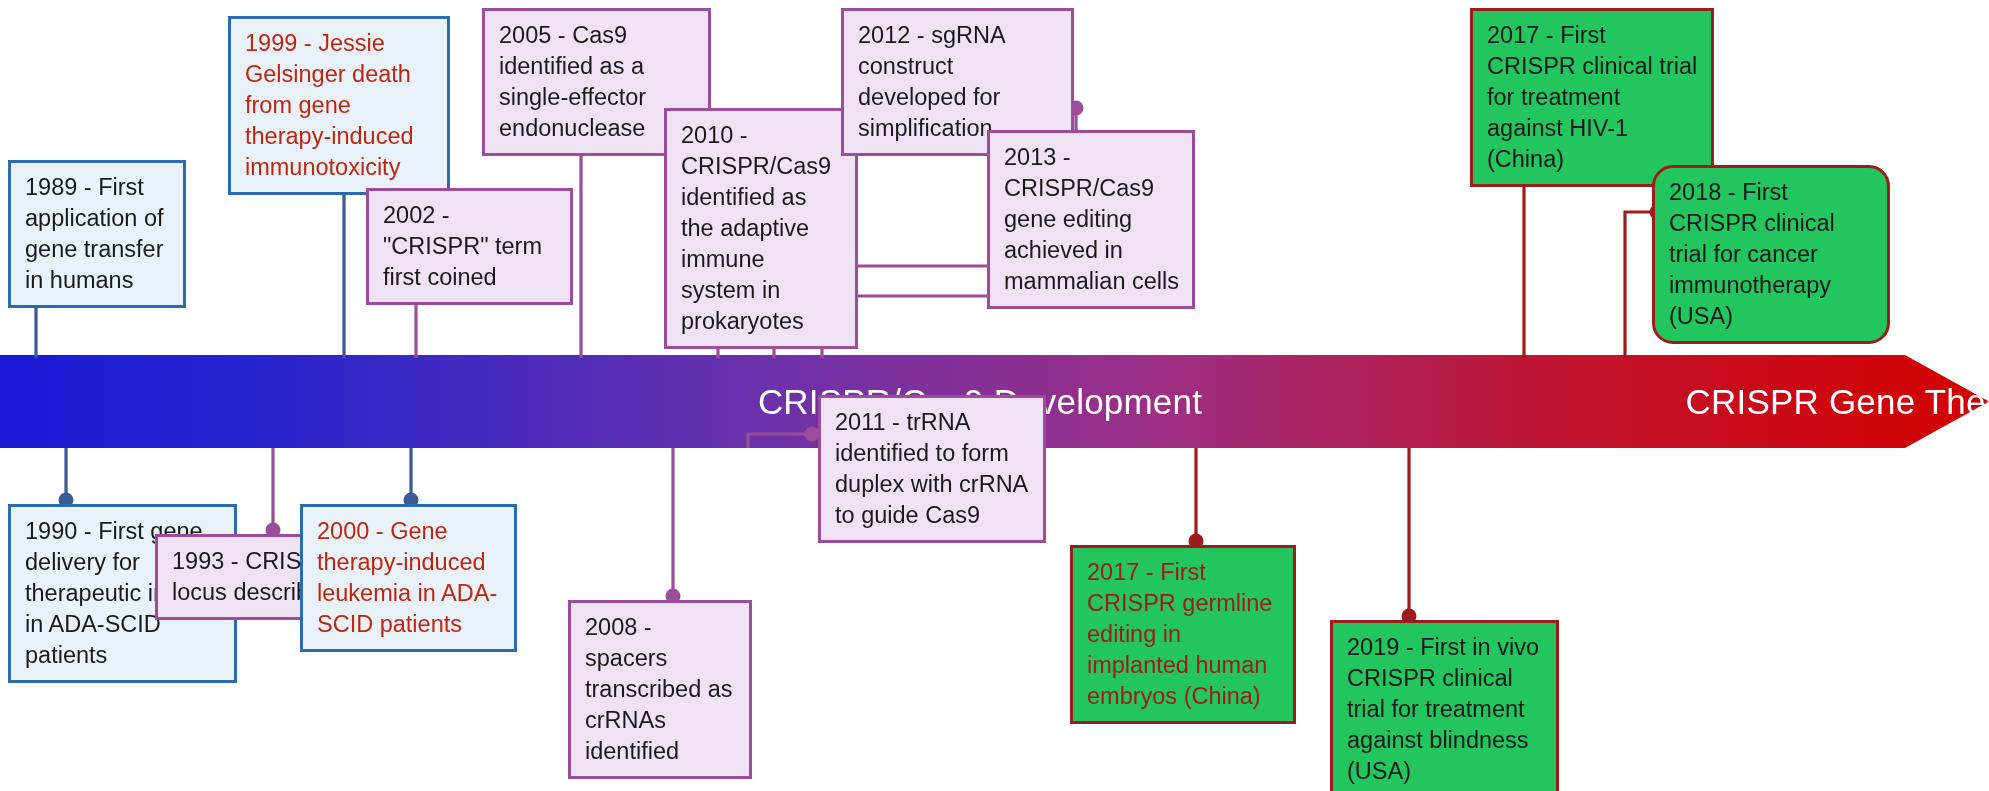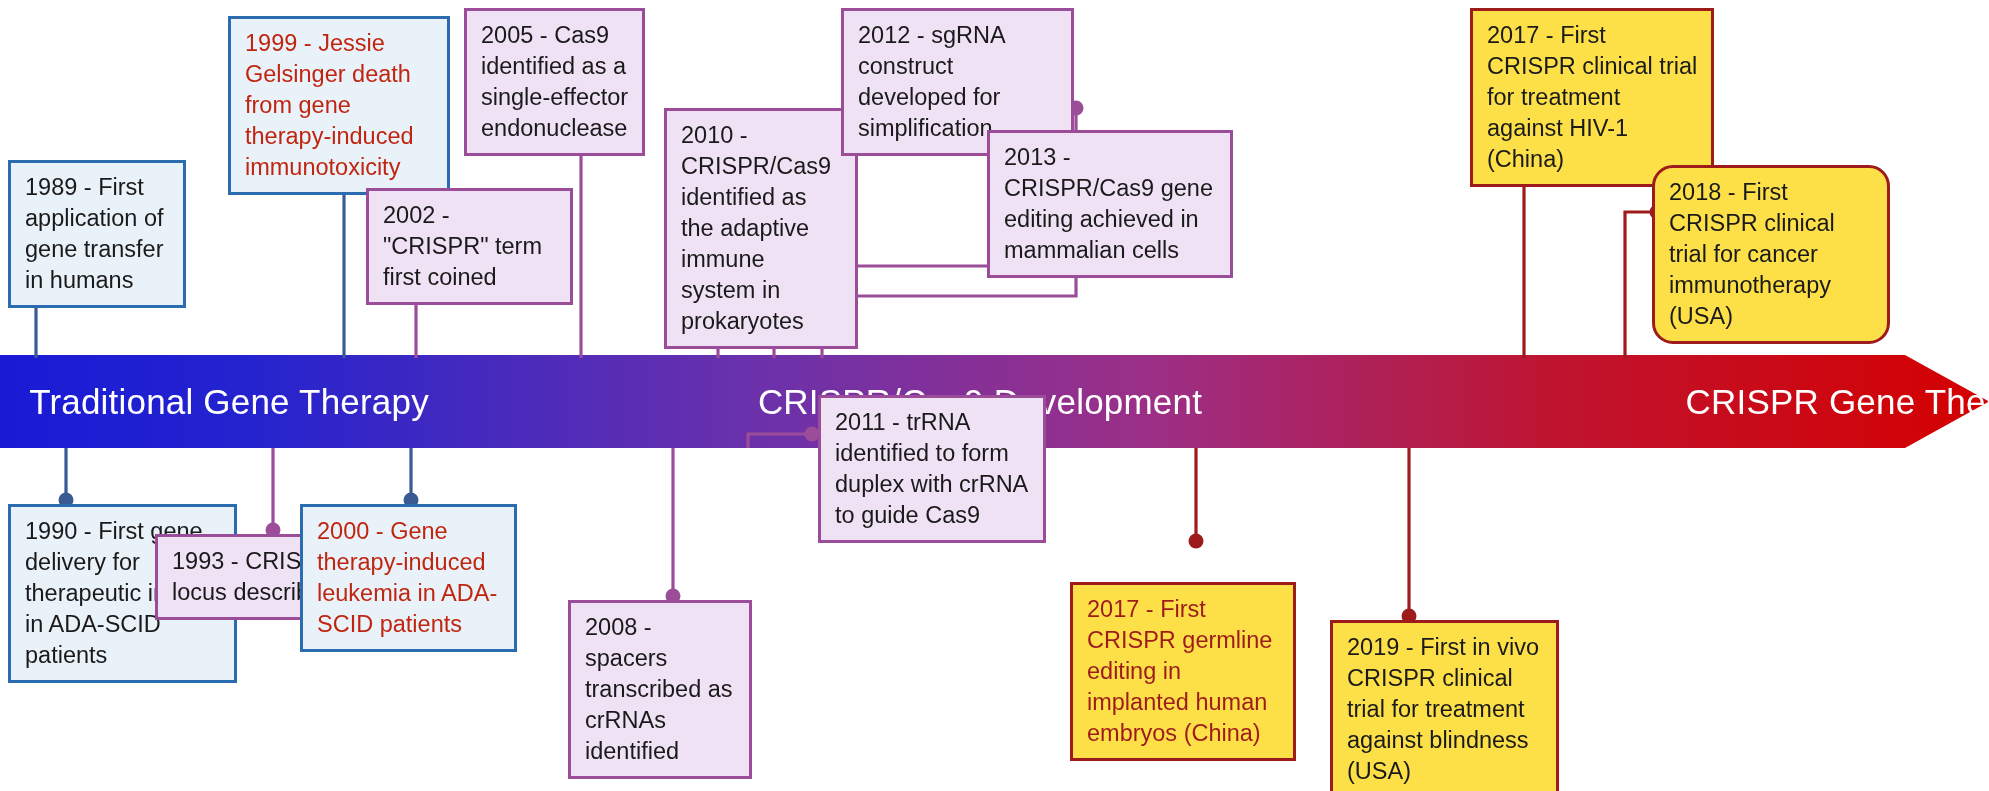--- a/index.html
+++ b/index.html
@@ -51,21 +51,21 @@
     position: absolute;
     box-sizing: border-box;
     font-size: 23.5px;
     line-height: 31px;
     padding: 9px 13px 9px 14px;
     border-style: solid;
     border-width: 3px;
   }
   .box.blue   { background:#eaf2f9; border-color:#2b6cb0; color:#1a1a1a; }
   .box.purple { background:#f0e2f5; border-color:#9c4d99; color:#1a1a1a; }
-  .box.red    { background:#fde047; border-color:#9e1b1b; color:#1a1a1a; }
+  .box.red    { background:#22c55e; border-color:#9e1b1b; color:#1a1a1a; }
   .box.t-red  { color:#c0250f; }
   .box.t-dred { color:#9e1b1b; }
 </style>
 </head>
 <body>
 
 <div id="canvas">
 
   <div class="timeline-band">
     <svg width="1989" height="93" viewBox="0 0 1989 93">
@@ -74,21 +74,20 @@
           <stop offset="0%" stop-color="#1a1ad6"></stop>
           <stop offset="12%" stop-color="#2323cf"></stop>
           <stop offset="38%" stop-color="#6b31ab"></stop>
           <stop offset="58%" stop-color="#9c2f86"></stop>
           <stop offset="78%" stop-color="#bf1430"></stop>
           <stop offset="100%" stop-color="#d40000"></stop>
         </linearGradient>
       </defs>
       <path d="M0,0 L1905,0 L1989,46.5 L1905,93 L0,93 Z" fill="url(#bandgrad)"></path>
     </svg>
-    <div class="band-text" style="left:0; width:458px;">Traditional Gene Therapy</div>
     <div class="band-text" style="left:500px; width:960px;">CRISPR/Cas9 Development</div>
     <div class="band-text" style="left:1110px; width:1520px;">CRISPR Gene Therapy</div>
   </div>
 
   <svg id="connectors" viewBox="0 0 1989 791">
       <path d="M36,262 L36,358" stroke="#3a5a94" stroke-width="3.2" fill="none"></path>
       <circle cx="36" cy="262" r="7.5" fill="#3a5a94"></circle>
       <path d="M344,148 L344,358" stroke="#3a5a94" stroke-width="3.2" fill="none"></path>
       <circle cx="344" cy="148" r="7.5" fill="#3a5a94"></circle>
       <path d="M416,260 L416,358" stroke="#9c4d99" stroke-width="3.2" fill="none"></path>
@@ -118,28 +117,28 @@
       <path d="M1196,448 L1196,541" stroke="#9e1b1b" stroke-width="3.2" fill="none"></path>
       <circle cx="1196" cy="541" r="7.5" fill="#9e1b1b"></circle>
       <path d="M1409,616 L1409,448" stroke="#9e1b1b" stroke-width="3.2" fill="none"></path>
       <circle cx="1409" cy="616" r="7.5" fill="#9e1b1b"></circle>
     </svg>
 
   <div id="boxes">
       <div class="box blue" style="left: 8px; top: 160px; width: 178px; min-height: 93px;">1989 - First application of gene transfer in humans</div>
       <div class="box blue t-red" style="left: 228px; top: 16px; width: 222px; min-height: 127px;">1999 - Jessie Gelsinger death from gene therapy-induced immunotoxicity</div>
       <div class="box purple" style="left: 366px; top: 188px; width: 207px; min-height: 66px;">2002 - "CRISPR" term first coined</div>
-      <div class="box purple" style="left: 464px; top: 8px; width: 181px; min-height: 97px;">2005 - Cas9 identified as a single-effector endonuclease</div>
+      <div class="box purple" style="left: 482px; top: 8px; width: 229px; min-height: 97px;">2005 - Cas9 identified as a single-effector endonuclease</div>
       <div class="box purple" style="left: 664px; top: 108px; width: 194px; min-height: 122px;">2010 - CRISPR/Cas9 identified as the adaptive immune system in prokaryotes</div>
       <div class="box purple" style="left: 841px; top: 8px; width: 233px; min-height: 94px;">2012 - sgRNA construct developed for simplification</div>
-      <div class="box purple" style="left: 987px; top: 130px; width: 246px; min-height: 90px;">2013 - CRISPR/Cas9 gene editing achieved in mammalian cells</div>
+      <div class="box purple" style="left: 987px; top: 130px; width: 208px; min-height: 90px;">2013 - CRISPR/Cas9 gene editing achieved in mammalian cells</div>
       <div class="box red" style="left: 1470px; top: 8px; width: 244px; min-height: 95px;">2017 - First CRISPR clinical trial for treatment against  HIV-1 (China)</div>
       <div class="box red" style="left: 1652px; top: 165px; width: 238px; min-height: 95px; border-radius: 21px;">2018 - First CRISPR clinical trial for cancer immunotherapy (USA)</div>
       <div class="box blue" style="left: 8px; top: 504px; width: 229px; min-height: 125px;">1990 - First gene delivery for therapeutic intent in ADA-SCID patients</div>
       <div class="box purple" style="left: 155px; top: 534px; width: 198px; min-height: 73px;">1993 - CRISPR locus described</div>
       <div class="box blue t-red" style="left: 300px; top: 504px; width: 217px; min-height: 126px;">2000 - Gene therapy-induced leukemia in ADA-SCID patients</div>
       <div class="box purple" style="left: 568px; top: 600px; width: 184px; min-height: 92px;">2008 - spacers transcribed as crRNAs identified</div>
       <div class="box purple" style="left: 818px; top: 395px; width: 228px; min-height: 92px;">2011 - trRNA identified to form duplex with crRNA to guide Cas9</div>
-      <div class="box red t-dred" style="left: 1070px; top: 545px; width: 226px; min-height: 122px; margin-top: 37px;">2017 - First CRISPR germline editing in implanted human embryos (China)</div>
+      <div class="box red t-dred" style="left: 1070px; top: 545px; width: 226px; min-height: 122px;">2017 - First CRISPR germline editing in implanted human embryos (China)</div>
       <div class="box red" style="left: 1330px; top: 620px; width: 229px; min-height: 125px;">2019 - First in vivo CRISPR clinical trial for treatment against blindness (USA)</div>
     </div>
 
 </div>
 
 </body></html>

